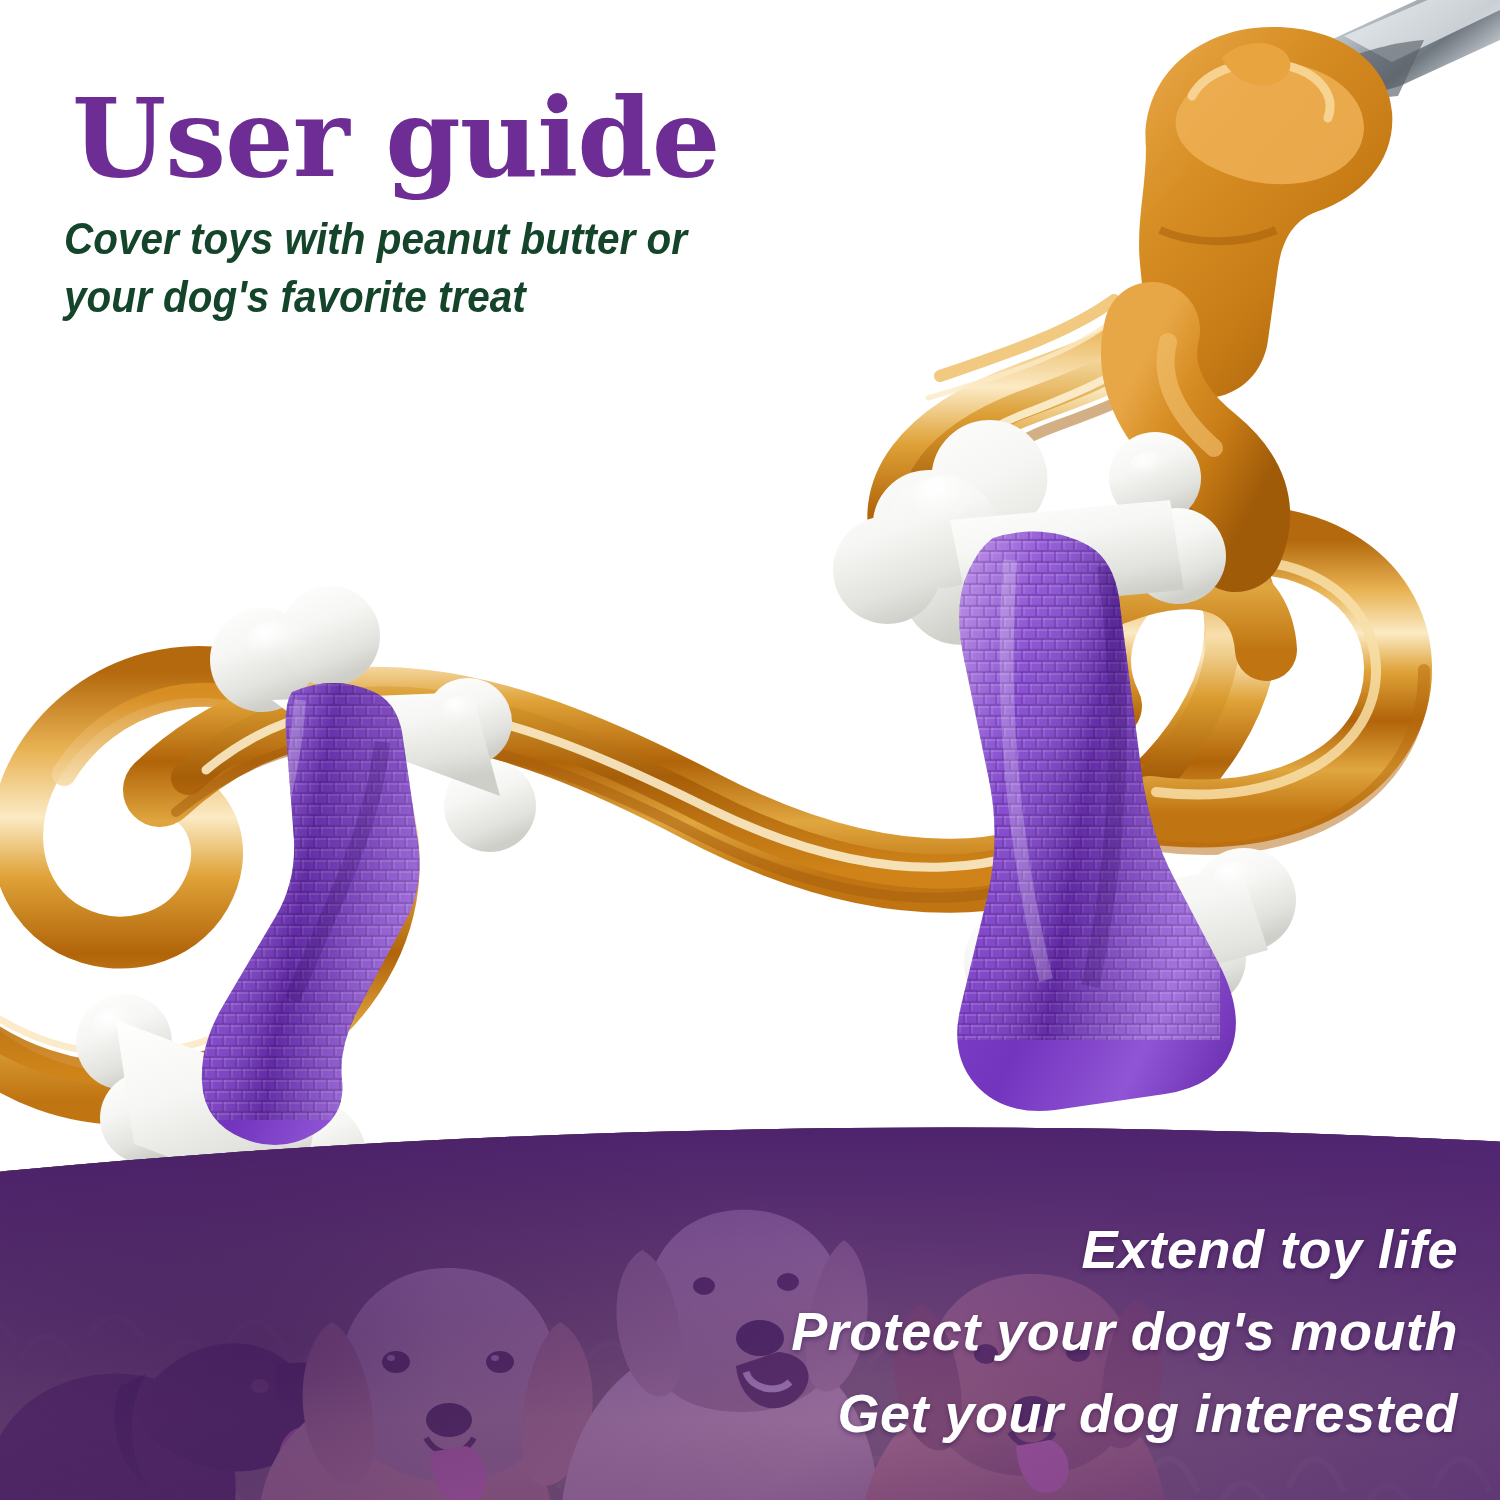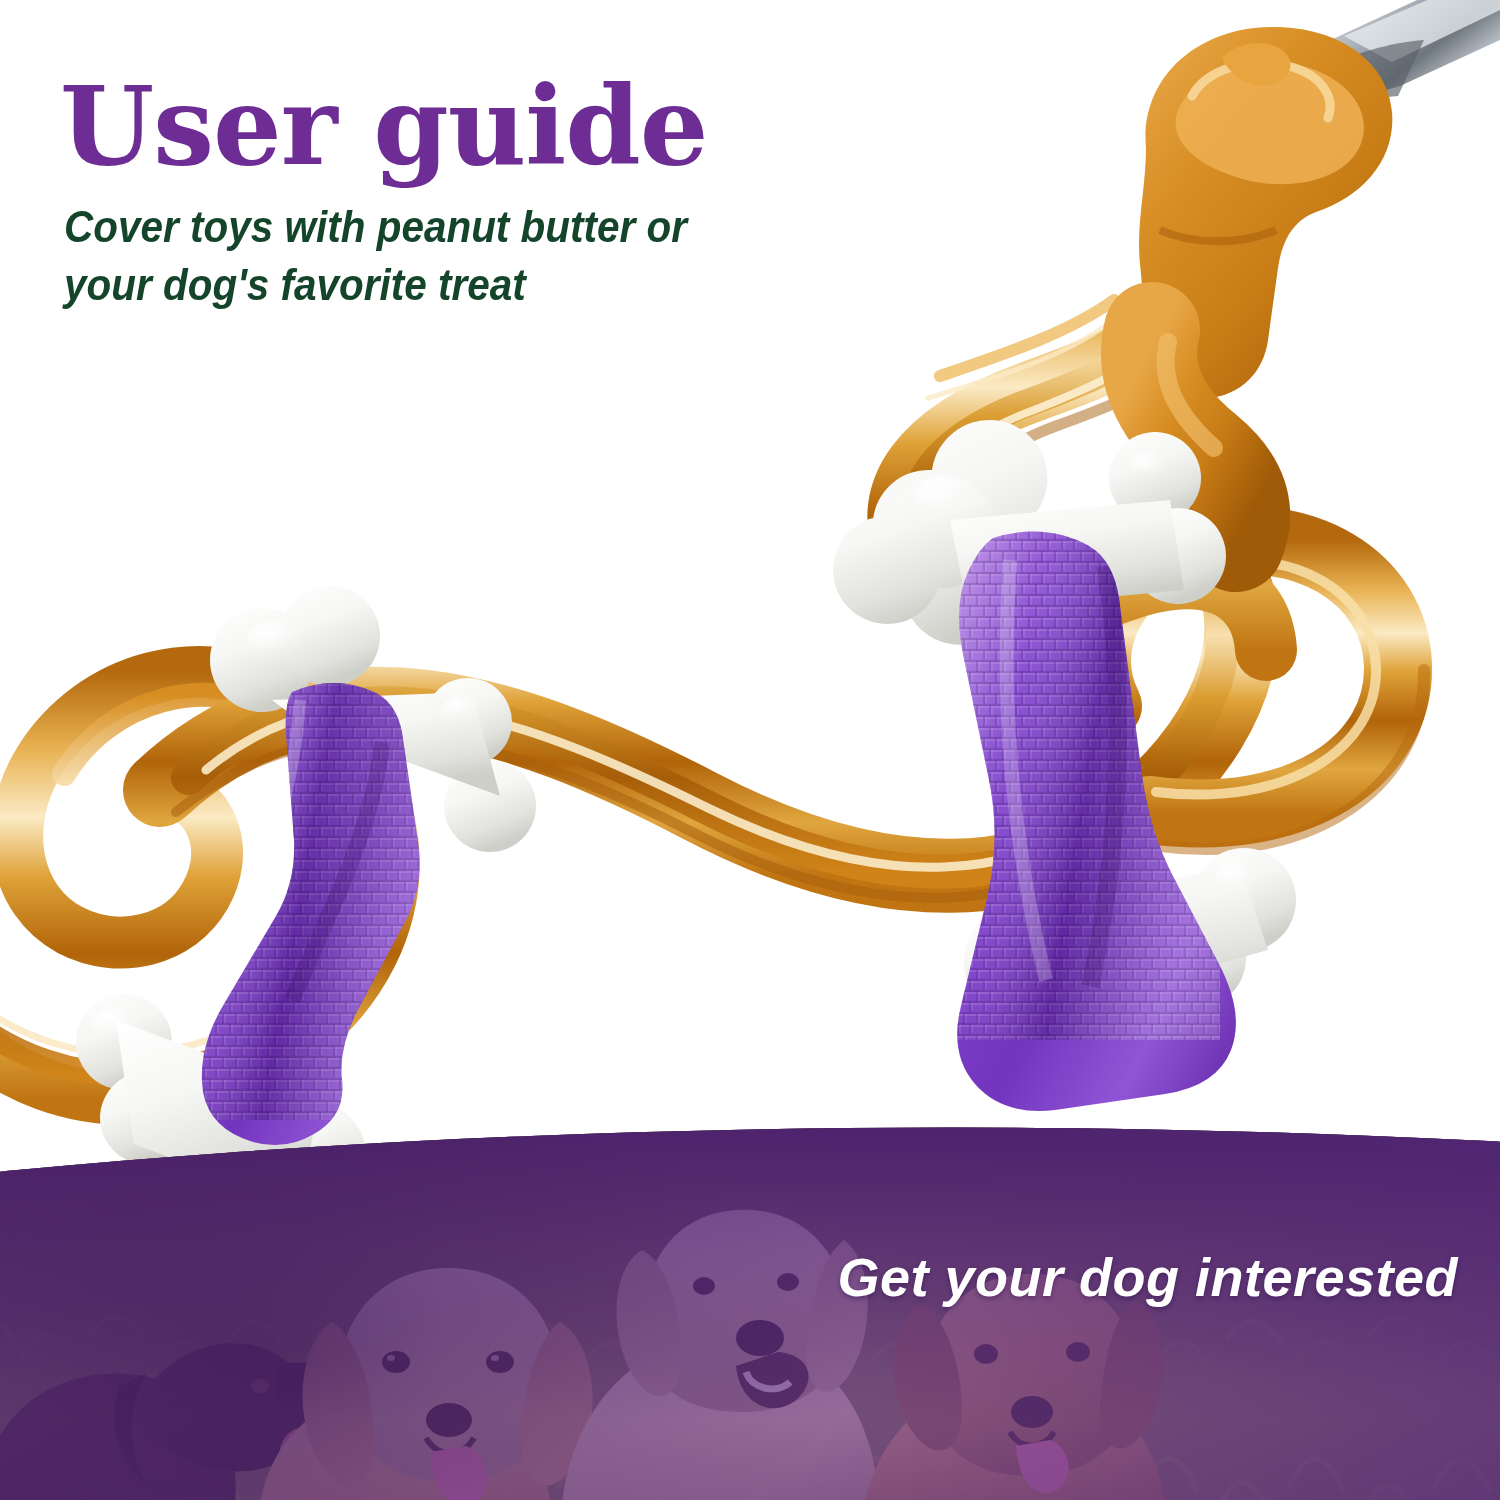--- a/index.html
+++ b/index.html
@@ -9,21 +9,21 @@
 
   
   #heading-block{position:absolute;left:60px;top:72px;width:900px;}
   #page-title{
     font-family:"DejaVu Serif","Liberation Serif",serif;
     font-weight:700;
     font-size:108px;
     line-height:1.0;
     letter-spacing:-1px;
     color:#6d2d95;
-    margin:0;
+    margin:12px;
     white-space:nowrap;
   }
   #subtitle{
     margin:18px 0 0 4px;
     font-family:"Liberation Sans","DejaVu Sans",sans-serif;
     font-weight:700;
     font-style:italic;
     font-size:44px;
     line-height:1.32;
     color:#14442a;
@@ -454,16 +454,18 @@
           </g>
         </svg>
       </div>
 
       <div id="band-tint"></div>
       <div id="band-vignette"></div>
     </div>
   </div>
 
   <div id="benefits">
+    <div class="benefit" id="benefit-0">Extend toy life</div>
+    <div class="benefit" id="benefit-1">Protect your dog's mouth</div>
     <div class="benefit" id="benefit-2">Get your dog interested</div>
   </div>
 
 </div>
 
 </body></html>

